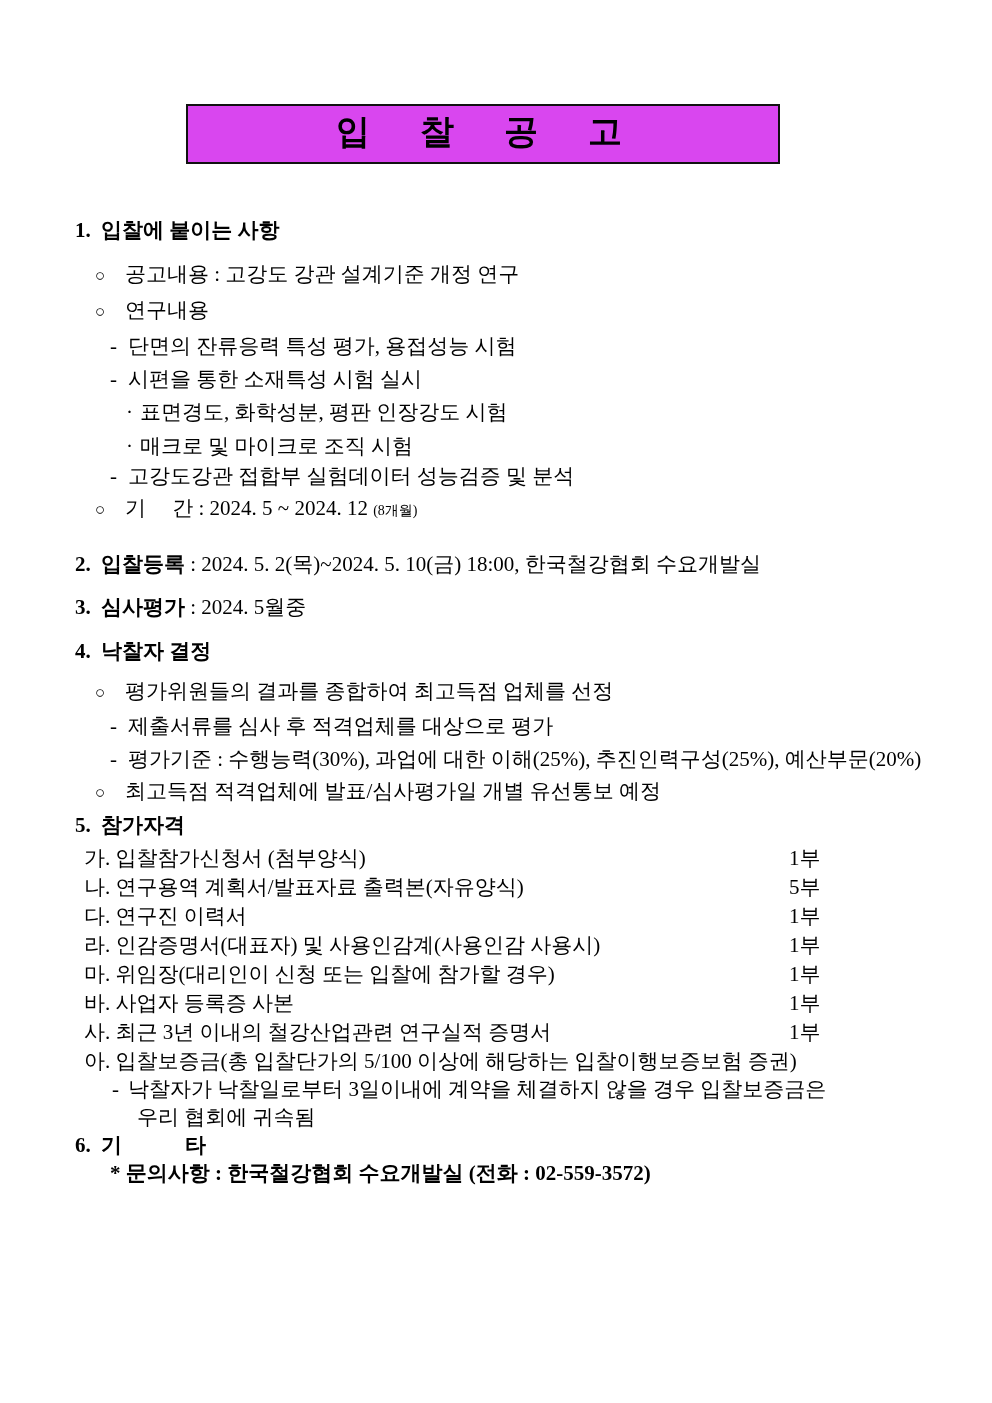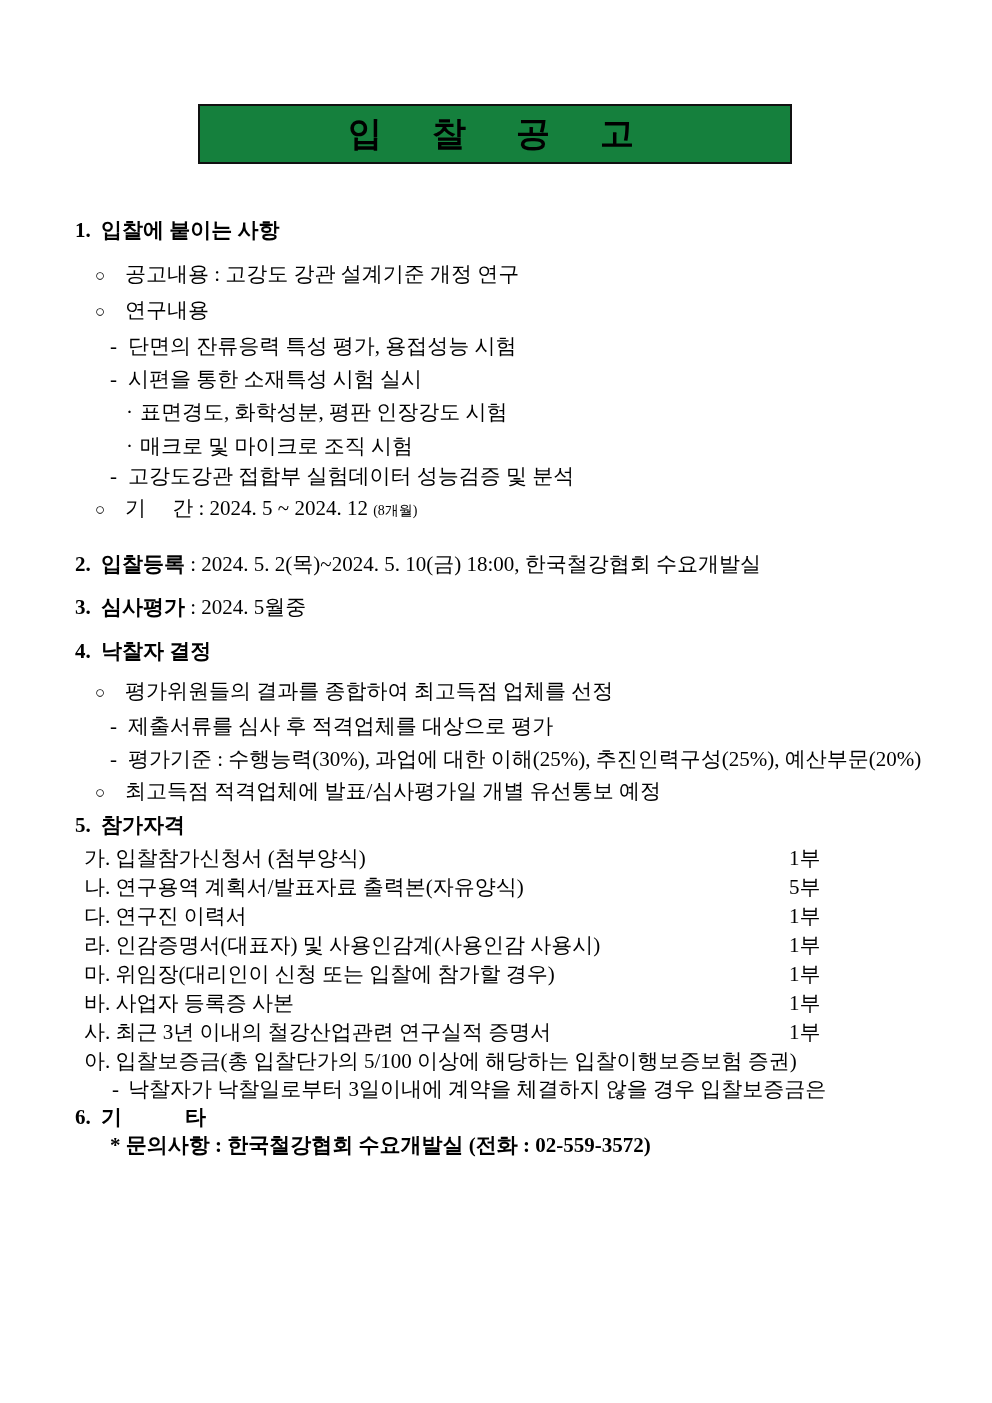--- a/index.html
+++ b/index.html
@@ -6,26 +6,26 @@
   .page{
     position:relative;
     width:992px;height:1403px;
     background:#ffffff;
     color:#000000;
     font-family:"Liberation Serif","DejaVu Serif",serif;
     font-size:21px;line-height:24px;
     overflow:hidden;
   }
   .title-box{
-    position:absolute;left:198px;top:104px;
+    position:absolute;left:186px;top:104px;
     width:594px;height:60px;
-    background:#15803d;
+    background:#d946ef;
     border:2px solid #111111;
     box-sizing:border-box;
-    display:flex;align-items:center;justify-content:center;
+    display:flex;align-items:center;justify-content:center;font-family:Liberation Mono, monospace;
   }
   .title-text{
     font-size:34px;font-weight:bold;
     letter-spacing:8px;white-space:pre;
     line-height:34px;
   }
   .content{position:absolute;top:0;left:0;right:0;padding:0 60px 0 75px;}
   .ln{display:flex;align-items:baseline;white-space:pre-wrap;}
   .t{white-space:pre-wrap;}
   .b{font-weight:bold;}
@@ -137,20 +137,23 @@
     </div>
     <div class="row mt5">
       <span class="label">사. 최근 3년 이내의 철강산업관련 연구실적 증명서</span><span class="count">1부</span>
     </div>
     <div class="row no-count mt5">
       <span class="label">아. 입찰보증금(총 입찰단가의 5/100 이상에 해당하는 입찰이행보증보험 증권)</span>
     </div>
     <div class="ln sub1 mt4">
       <span class="m">-</span><span class="t">낙찰자가 낙찰일로부터 3일이내에 계약을 체결하지 않을 경우 입찰보증금은</span>
     </div>
+    <div class="ln sub2 mt4">
+      <span class="t">우리 협회에 귀속됨</span>
+    </div>
 
     <div class="ln mt4">
       <span class="num">6.</span><span class="t b">기　　　타</span>
     </div>
     <div class="ln note mt4">
       <span class="t">* 문의사항 : 한국철강협회 수요개발실 (전화 : 02-559-3572)</span>
     </div>
 
   </div>
 </div>

